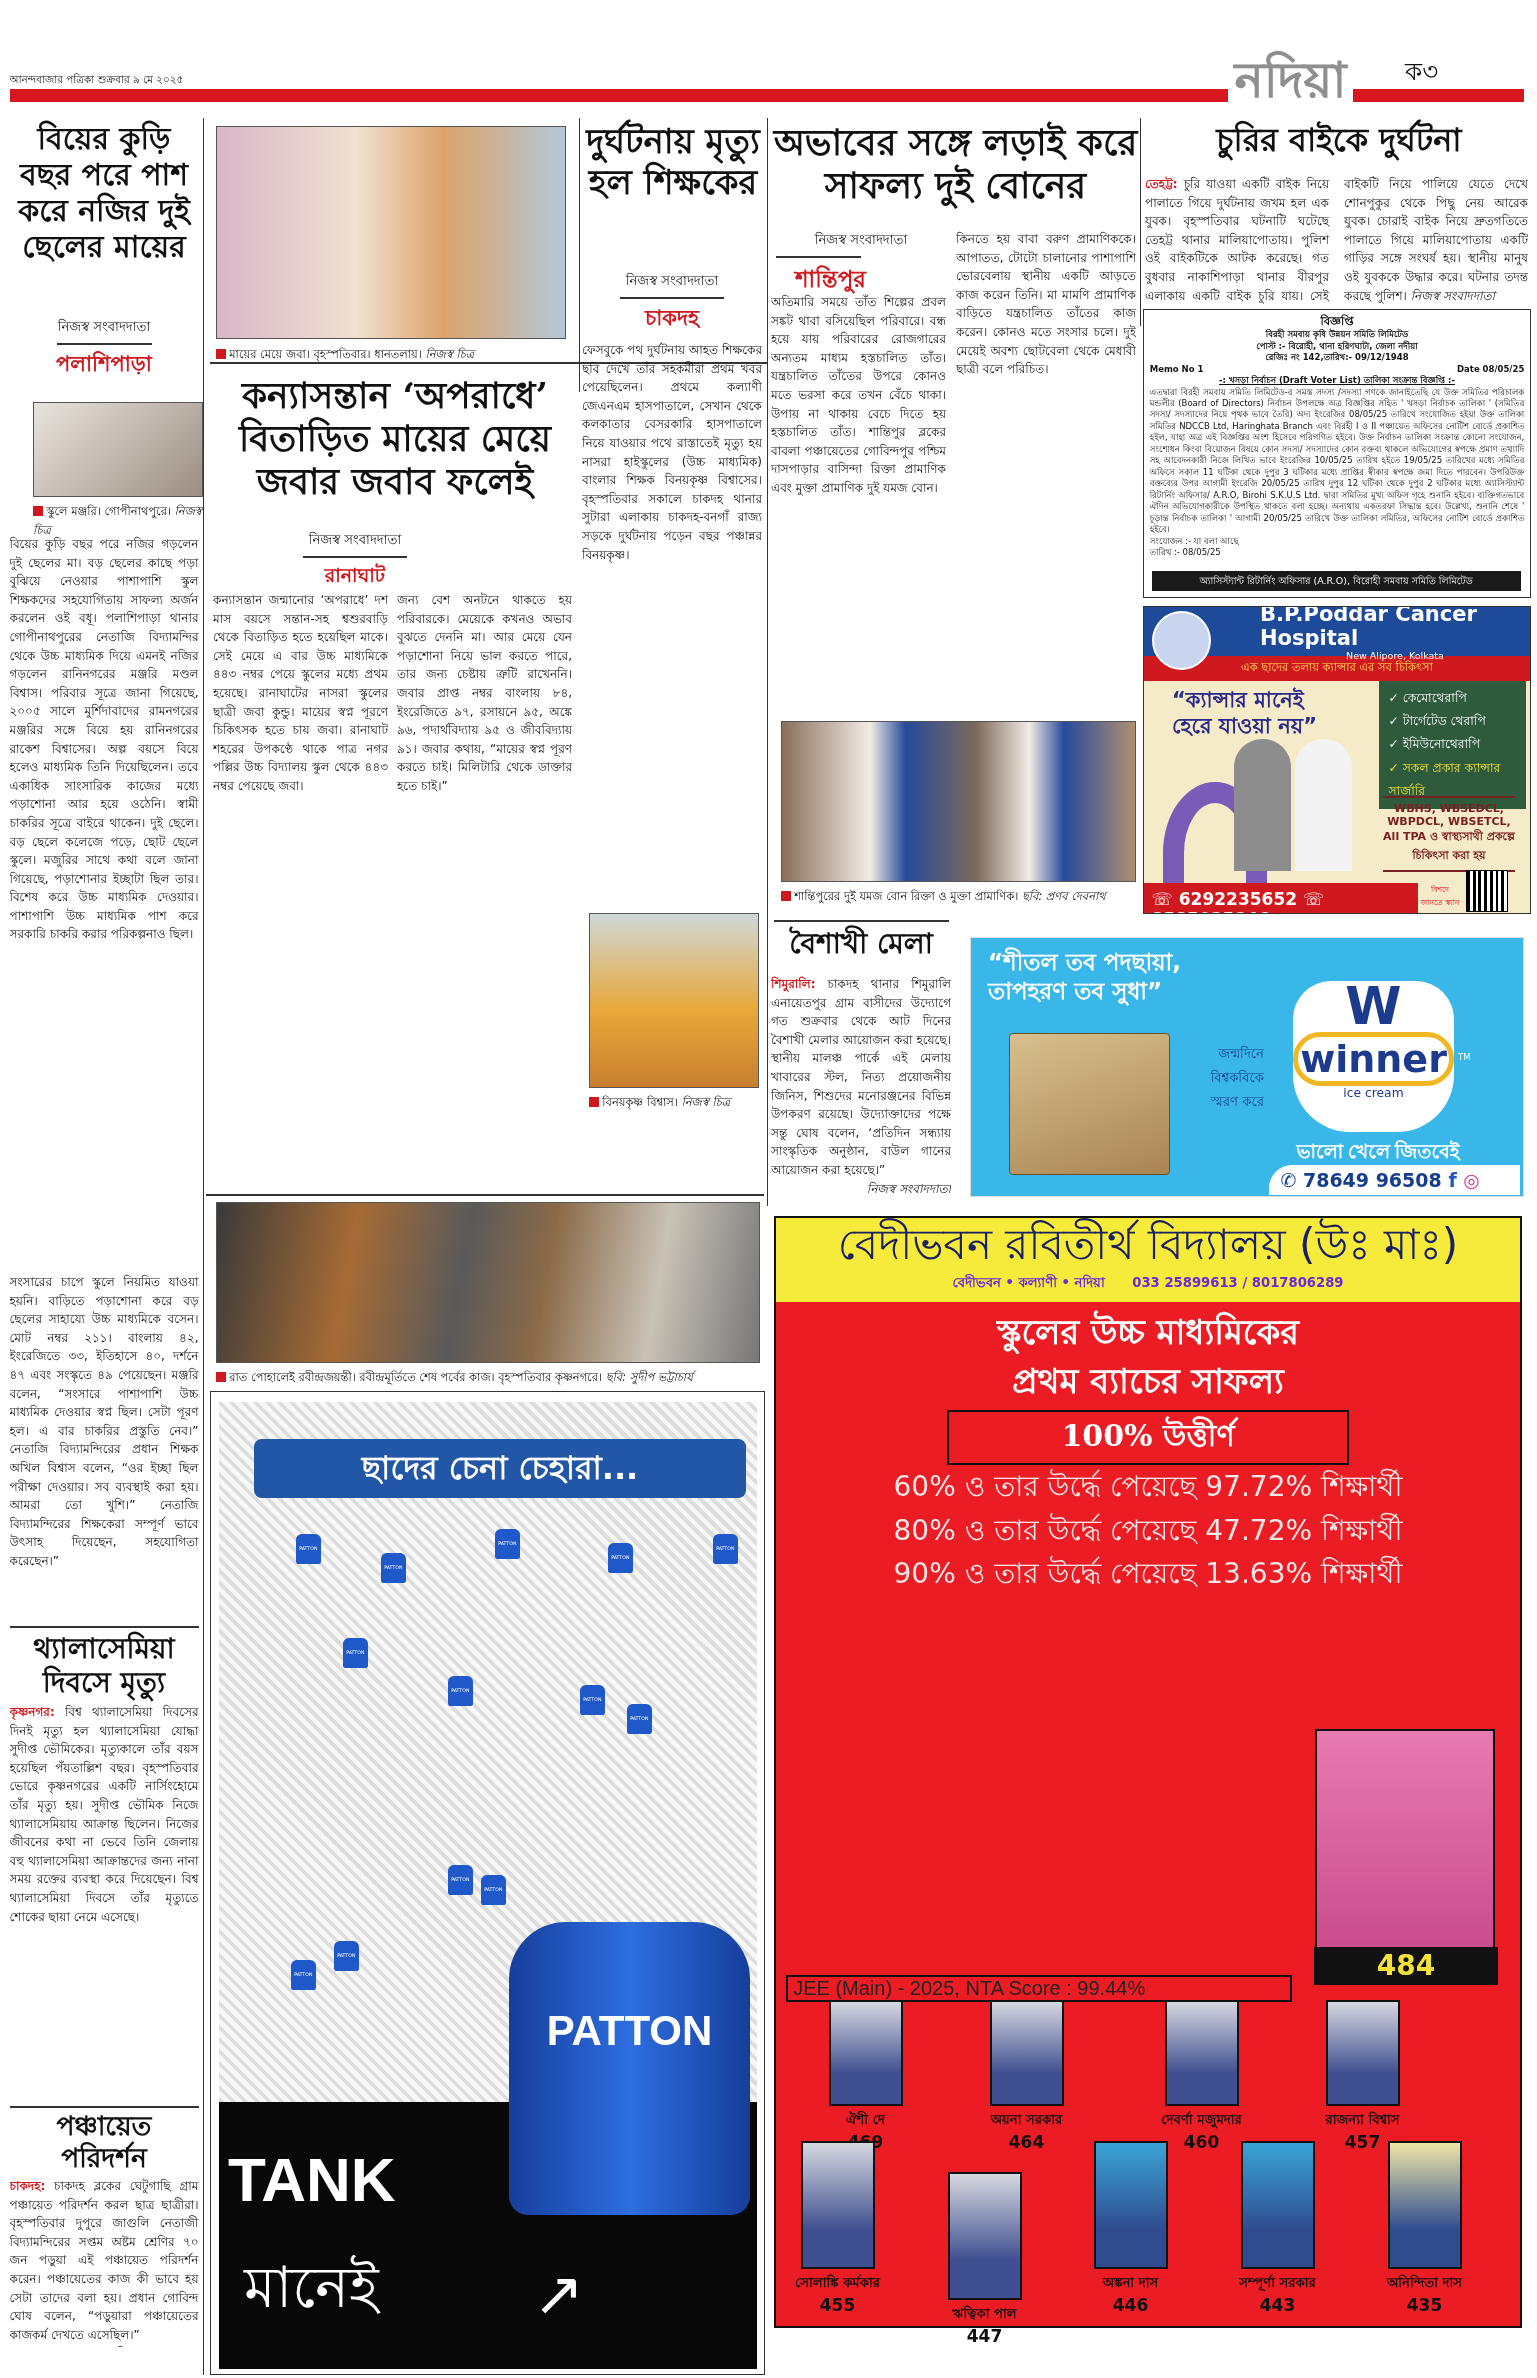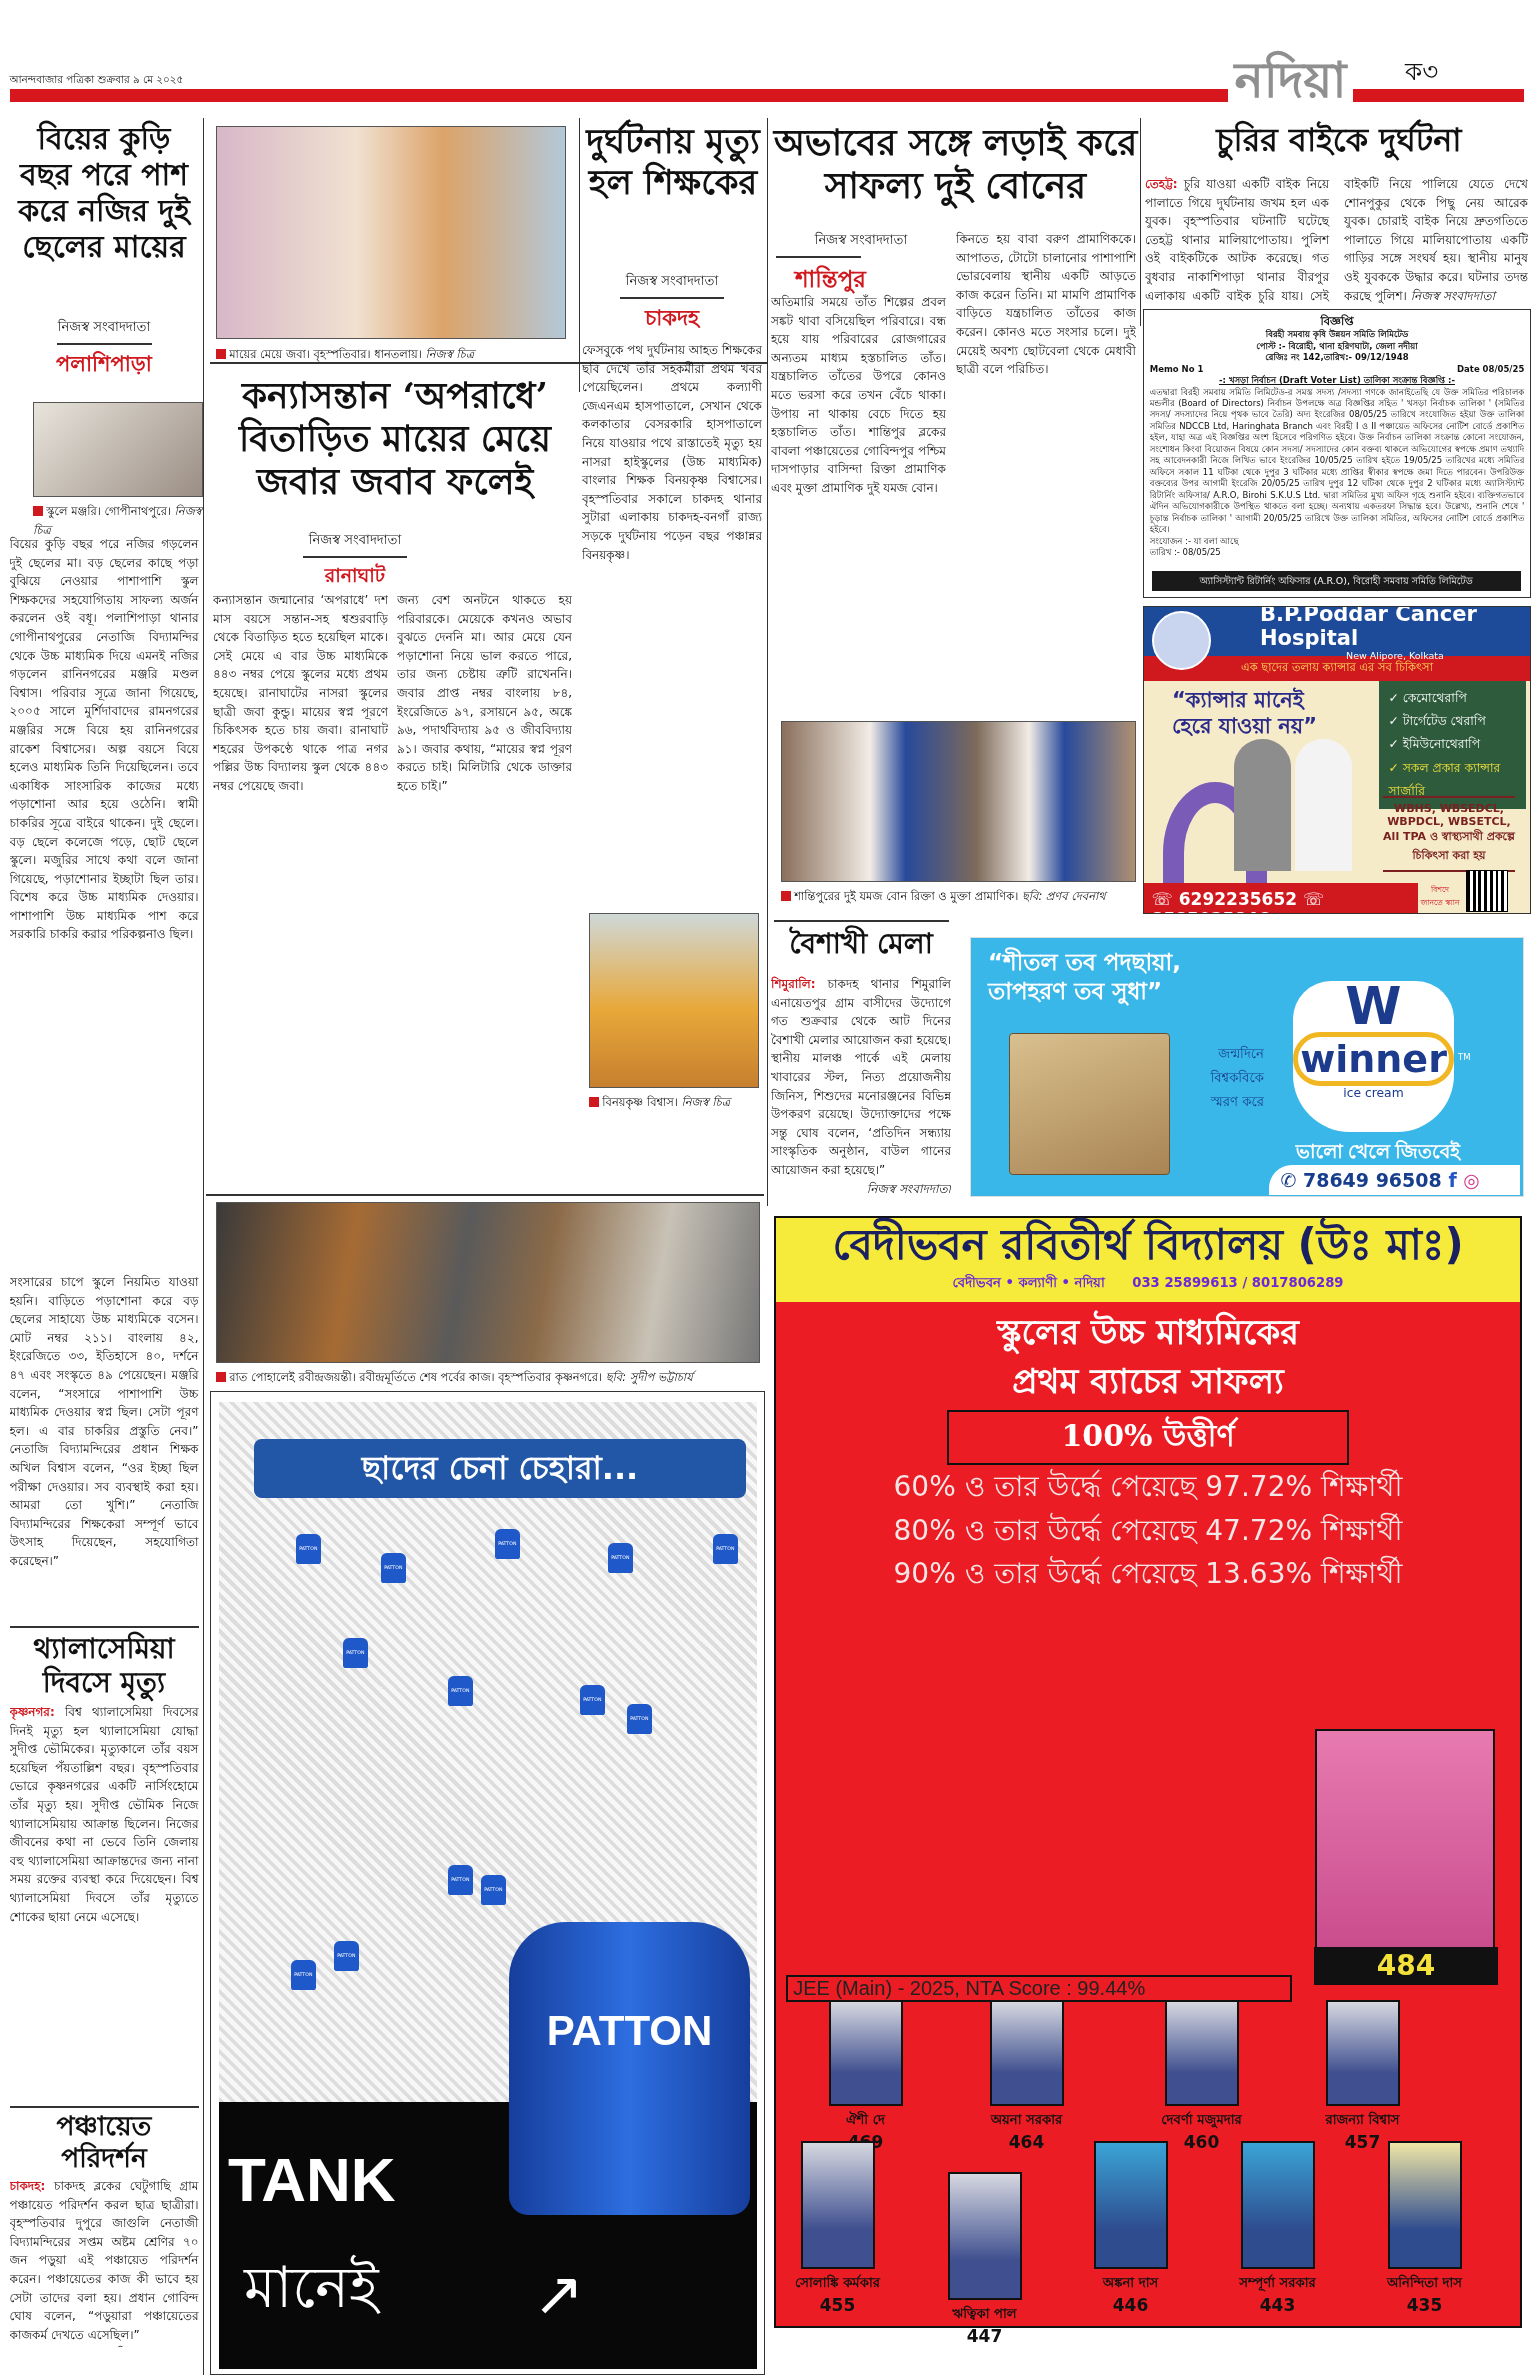--- a/index.html
+++ b/index.html
@@ -35,26 +35,26 @@
 .bp-list .last{color:#f2e23c}
 .bp-schemes{color:#7a2020;font-size:11px;font-weight:bold;text-align:center;border-top:2.8px double #7a2020;border-bottom:2.8px double #7a2020;padding:3.8px 0;font-family:"DejaVu Sans",sans-serif}
 .bp-phones{background:#d0181f;color:#fff;font-size:17px;font-weight:bold;padding:5.7px 7.6px;font-family:"DejaVu Sans",sans-serif}
 .qr{background:repeating-linear-gradient(90deg,#000 0 2.8px,#fff 2.8px 5.7px),#000;border:1.9px solid #000}
 .ribbon{width:104px;height:142px;border:21px solid #7a5cb8;border-radius:50% 50% 10% 10%}
 .winner-ad{background:#39b7e8}
 .w-quote{color:#fff;font-size:23px;font-weight:bold;line-height:1.3;font-family:"DejaVu Sans",sans-serif}
 .w-side{color:#173d8d;font-size:13.2px;line-height:1.8;text-align:right;font-family:"DejaVu Sans",sans-serif}
 .w-logo{background:#fff;border-radius:38px 38px 57px 57px;text-align:center}
 .w-brand{color:#1c3b8c;font-size:38px;font-weight:bold;font-family:"DejaVu Sans",sans-serif;border:5.7px solid #f1b723;border-radius:38px;background:#fff}
-.w-tag{color:#fff;font-size:19px;font-weight:bold;text-align:center;font-family:Liberation Sans, sans-serif}
+.w-tag{color:#fff;font-size:19px;font-weight:bold;text-align:center;font-family:Liberation Serif, serif}
 .w-phone{background:#fff;color:#173d8d;font-size:19px;font-weight:bold;padding:3.8px 11.4px;border-radius:23px 0 0 0;font-family:"DejaVu Sans",sans-serif}
 .book{background:linear-gradient(160deg,#d9c08e,#a98454);border:1.9px solid #6b4e2b;border-radius:3.8px}
 .school-ad{border:2.8px solid #111;background:#ec1c24}
 .school-top{background:#f6ea3b;text-align:center}
-.school-name{color:#1b2160;font-size:42px;font-weight:bold;font-family:"DejaVu Sans",sans-serif;line-height:1.3}
+.school-name{color:#1b2160;font-size:42px;font-weight:normal;font-family:"DejaVu Sans",sans-serif;line-height:1.3}
 .school-addr{color:#6d28d9;font-size:13.2px;font-weight:bold;font-family:"DejaVu Sans",sans-serif;padding-bottom:7.6px}
 .school-h{color:#fff;font-size:34px;font-weight:bold;text-align:center;font-family:"DejaVu Sans",sans-serif;line-height:1.45}
 .pass-box{border:2.8px solid #111;color:#fff;font-size:30px;font-weight:bold;text-align:center;font-family:"DejaVu Serif",serif}
 .stat{color:#f3e6e6;font-size:28px;text-align:center;font-family:"DejaVu Sans",sans-serif;line-height:1.55}
 .topper-h{color:#fff;font-size:32px;font-weight:bold;text-align:center;font-family:"DejaVu Sans",sans-serif;line-height:1.7}
 .jee{border:2.8px solid #111;color:#222;font-size:20px;font-family:"Liberation Sans",sans-serif;padding:0 5.7px}
 .topper-photo{background:linear-gradient(#e77bb0,#c94b8d);border:2.8px solid #111}
 .topper-score{background:#111;color:#f4e23a;font-size:28px;font-weight:bold;text-align:center;font-family:"DejaVu Sans",sans-serif}
 .stu{position:absolute;text-align:center;width:123px}
 .stu .ph{width:74px;height:106px;margin:0 auto;border:2.8px solid #111;background:linear-gradient(#d6d8e0,#3f4f8f 70%)}

